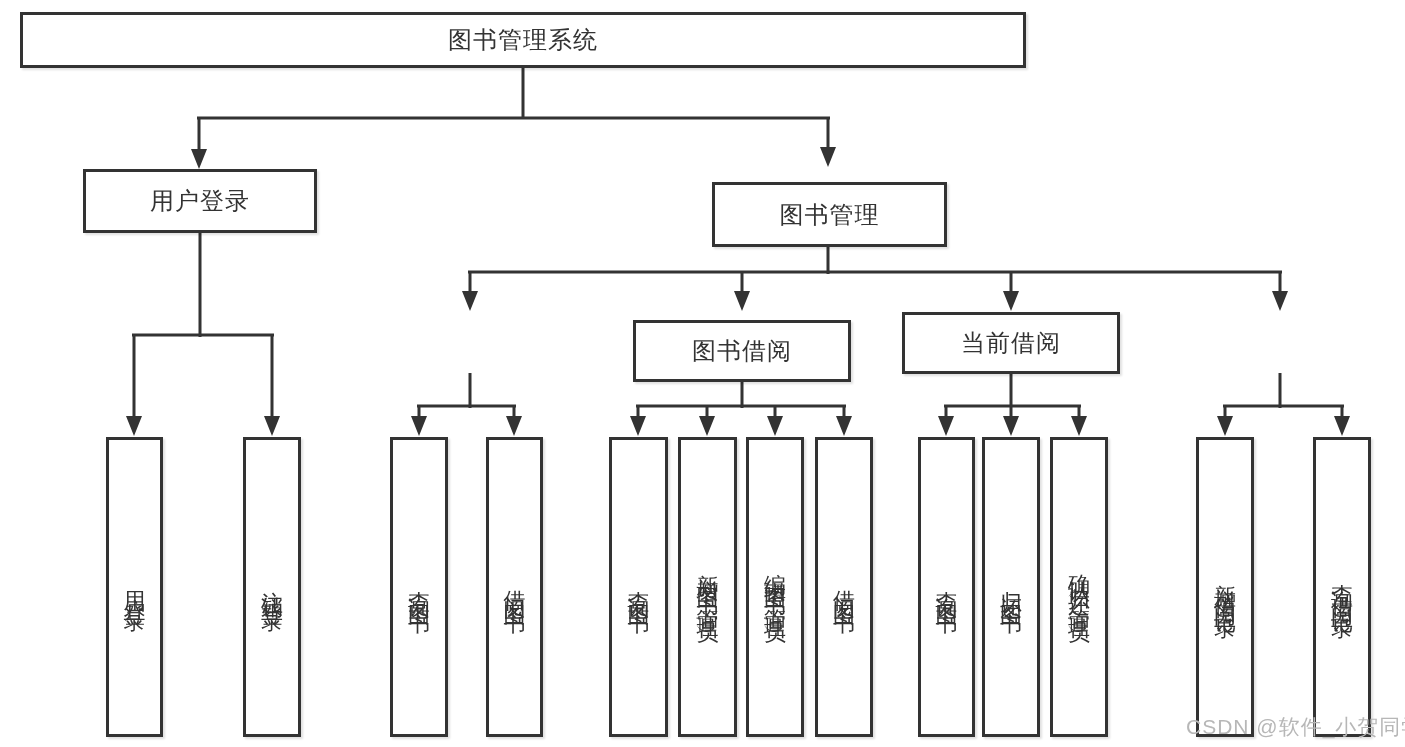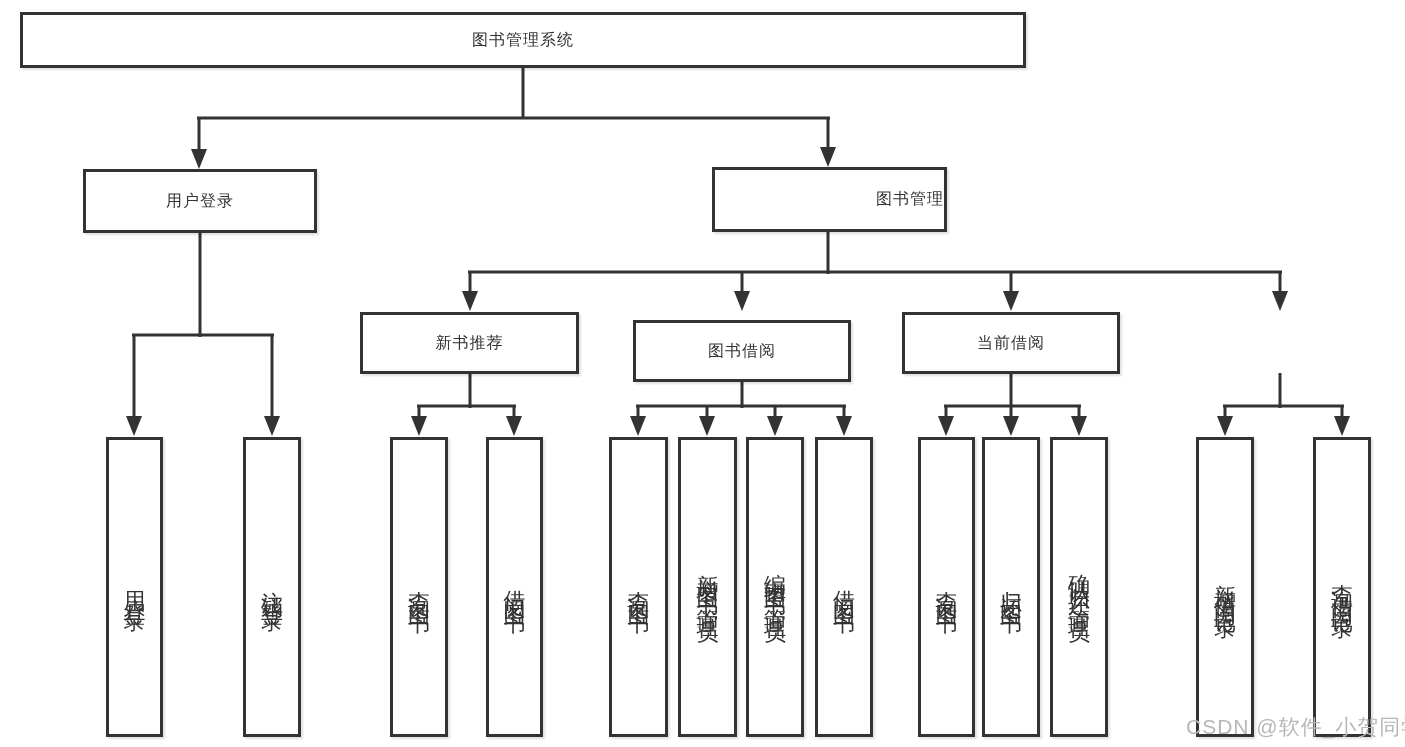--- a/index.html
+++ b/index.html
@@ -26,21 +26,21 @@
     box-sizing: border-box;
     background: #ffffff;
     border: 3px solid var(--line, #333333);
     box-shadow: 2px 2px 2px rgba(0,0,0,0.12);
     display: flex;
     align-items: center;
     justify-content: center;
     color: var(--text, #333333);
   }
   .node.h .label {
-    font-size: 16px;
+    font-size: 24px;
     letter-spacing: 1px;
     white-space: nowrap;
   }
   .node.v .label {
     writing-mode: vertical-rl;
     text-orientation: mixed;
     font-size: 22px;
     letter-spacing: 7px;
     line-height: 1;
     white-space: nowrap;
@@ -92,27 +92,24 @@
              M1334 416 L1350 416 L1342 436 Z"></path>
   </svg>
 
   <div class="node h" style="left:20px; top:12px; width:1006px; height:56px;">
     <span class="label">图书管理系统</span>
   </div>
 
   <div class="node h" style="left:83px; top:169px; width:234px; height:64px;">
     <span class="label">用户登录</span>
   </div>
-  <div class="node h" style="left:712px; top:167px; width:235px; height:65px;justify-content:flex-end;">
+  <div class="node h" style="left:712px; top:182px; width:235px; height:65px;">
     <span class="label">图书管理</span>
   </div>
 
-  <div class="node h" style="left:360px; top:312px; width:219px; height:62px;">
-    <span class="label">新书推荐</span>
-  </div>
   <div class="node h" style="left:633px; top:312px; width:218px; height:62px;margin-top:8px;">
     <span class="label">图书借阅</span>
   </div>
   <div class="node h" style="left:902px; top:312px; width:218px; height:62px;">
     <span class="label">当前借阅</span>
   </div>
 
   <div class="node v" style="left:106px; top:437px; width:57px; height:300px;">
     <span class="label">用户登录</span>
   </div>

